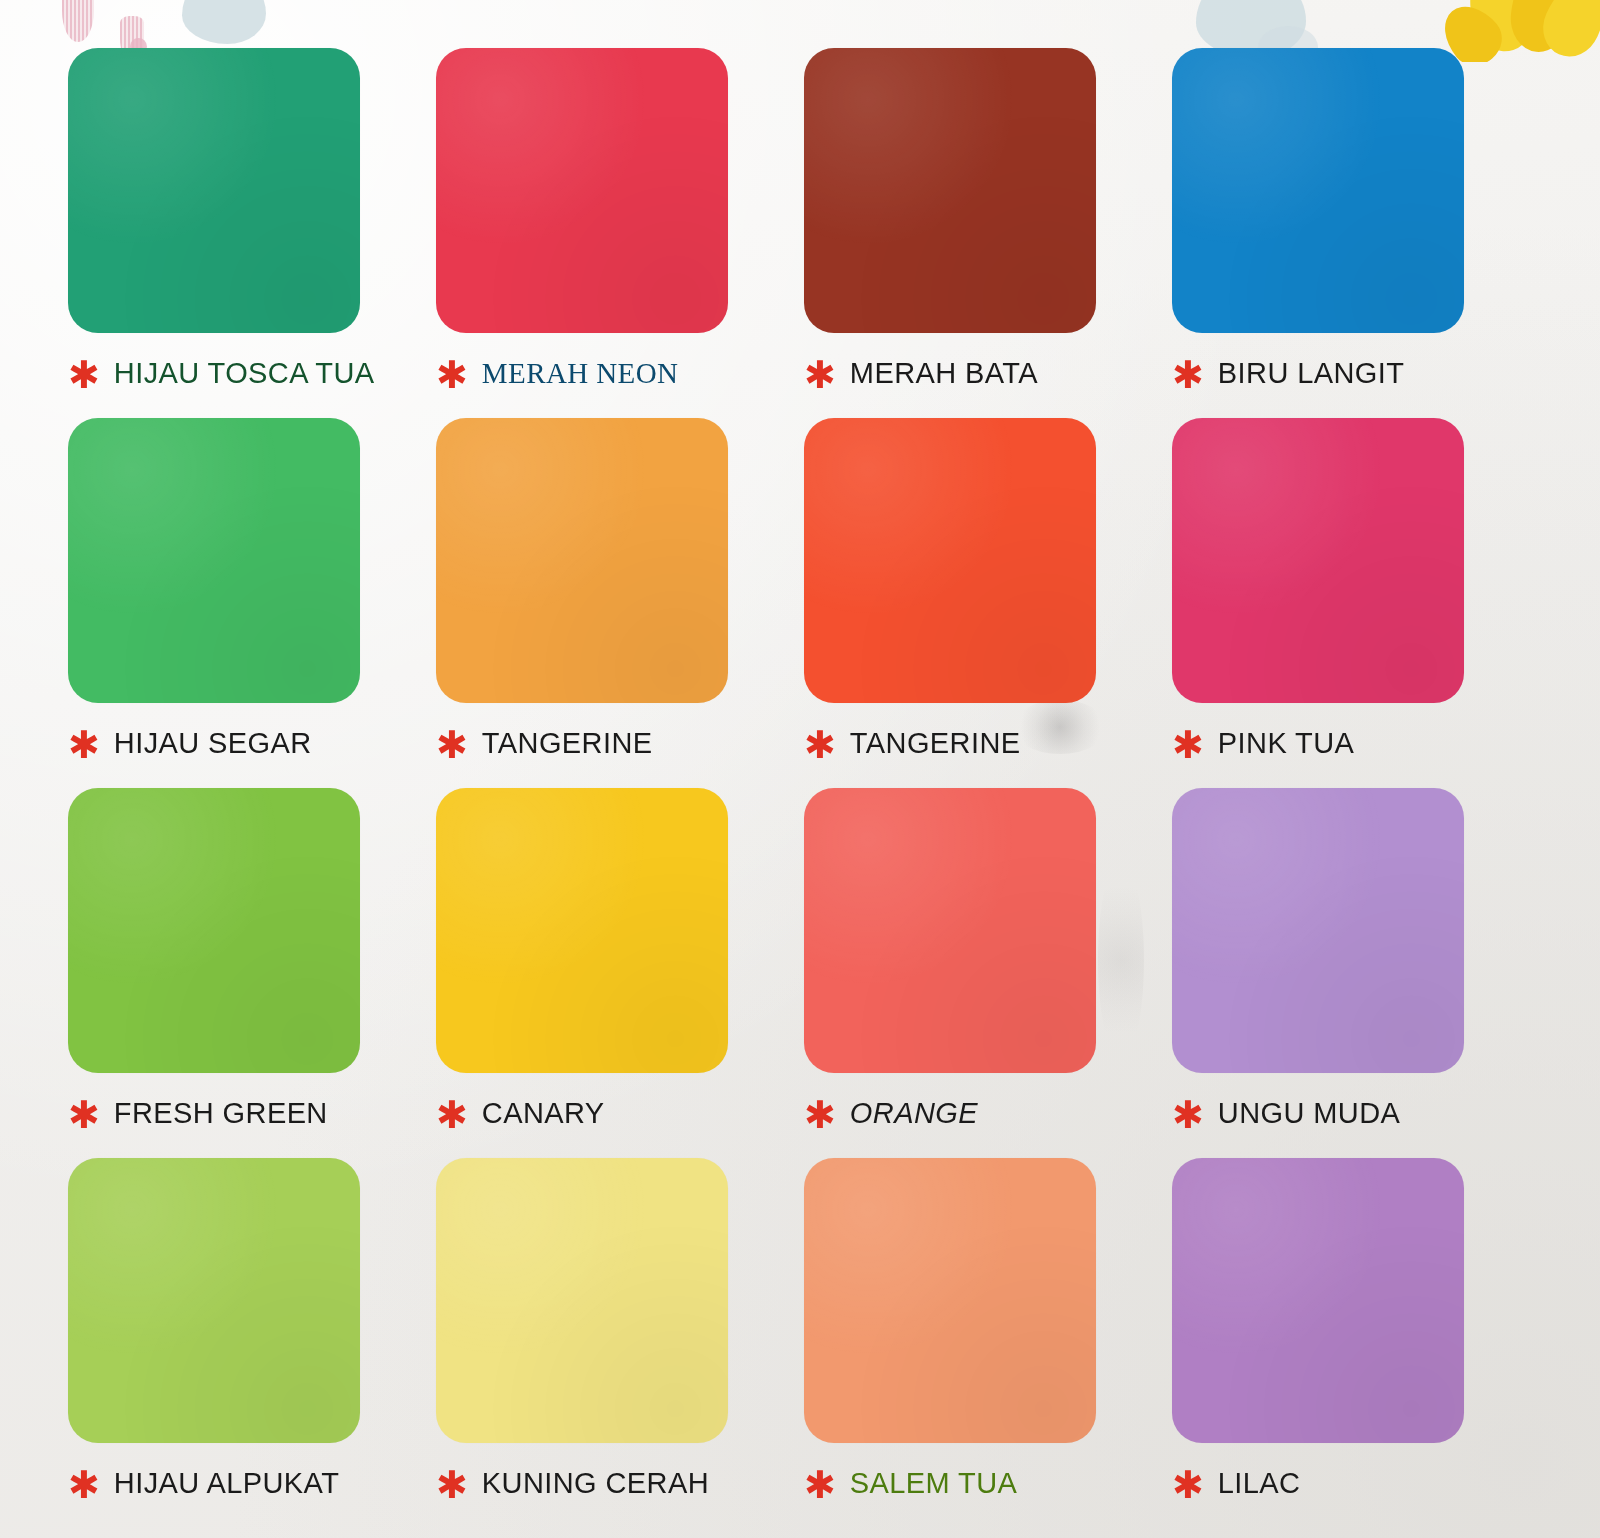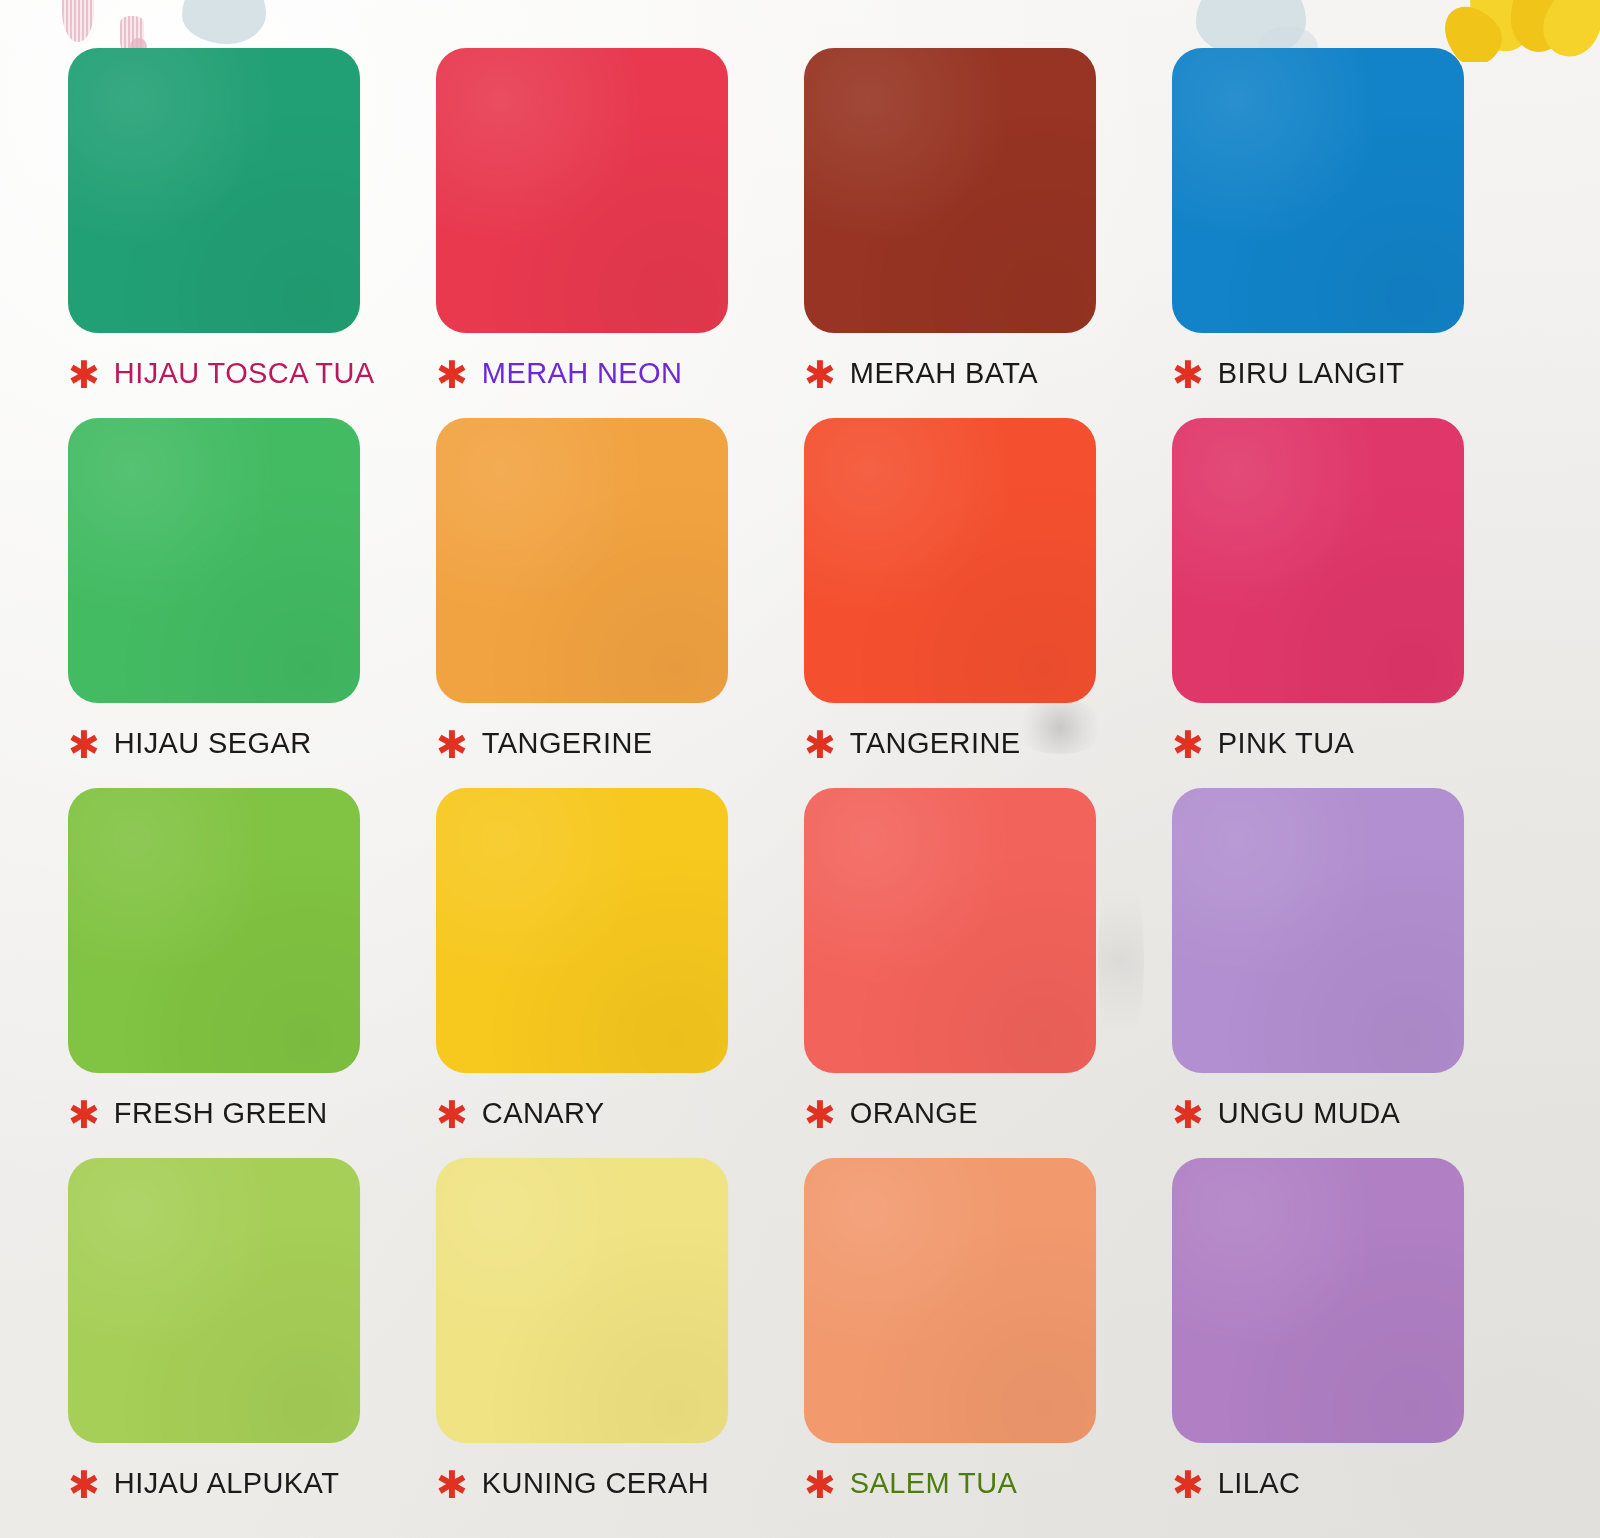--- a/index.html
+++ b/index.html
@@ -132,29 +132,29 @@
 
 <div class="smudge" style="left:1012px; top:700px; width:96px; height:54px;"></div>
 <div class="smudge" style="left:1098px; top:860px; width:46px; height:200px; opacity:.35;"></div>
 
 <div id="grid">
 
   <div class="cell">
     <div class="swatch" style="background: rgb(34, 160, 117);"></div>
     <div class="label-row">
       <span class="asterisk" style="color: rgb(224, 49, 34);">✱</span>
-      <span class="label-text" style="color: #be185d;">HIJAU TOSCA TUA</span>
+      <span class="label-text" style="color: #14532d;">HIJAU TOSCA TUA</span>
     </div>
   </div>
 
   <div class="cell">
     <div class="swatch" style="background: rgb(232, 57, 79);"></div>
     <div class="label-row">
       <span class="asterisk" style="color: rgb(224, 49, 34);">✱</span>
-      <span class="label-text" style="color: #6d28d9;">MERAH NEON</span>
+      <span class="label-text" style="color: #0c4a6e; font-family: Liberation Serif, serif;">MERAH NEON</span>
     </div>
   </div>
 
   <div class="cell">
     <div class="swatch" style="background: rgb(151, 52, 35);"></div>
     <div class="label-row">
       <span class="asterisk" style="color: rgb(224, 49, 34);">✱</span>
       <span class="label-text" style="color: rgb(26, 26, 26);">MERAH BATA</span>
     </div>
   </div>
@@ -212,21 +212,21 @@
     <div class="label-row">
       <span class="asterisk" style="color: rgb(224, 49, 34);">✱</span>
       <span class="label-text" style="color: rgb(26, 26, 26);">CANARY</span>
     </div>
   </div>
 
   <div class="cell">
     <div class="swatch" style="background: rgb(242, 99, 91);"></div>
     <div class="label-row">
       <span class="asterisk" style="color: rgb(224, 49, 34);">✱</span>
-      <span class="label-text" style="color: rgb(26, 26, 26);">ORANGE</span>
+      <span class="label-text" style="color: rgb(26, 26, 26); font-style: italic;">ORANGE</span>
     </div>
   </div>
 
   <div class="cell">
     <div class="swatch" style="background: rgb(178, 143, 208);"></div>
     <div class="label-row">
       <span class="asterisk" style="color: rgb(224, 49, 34);">✱</span>
       <span class="label-text" style="color: rgb(26, 26, 26);">UNGU MUDA</span>
     </div>
   </div>

